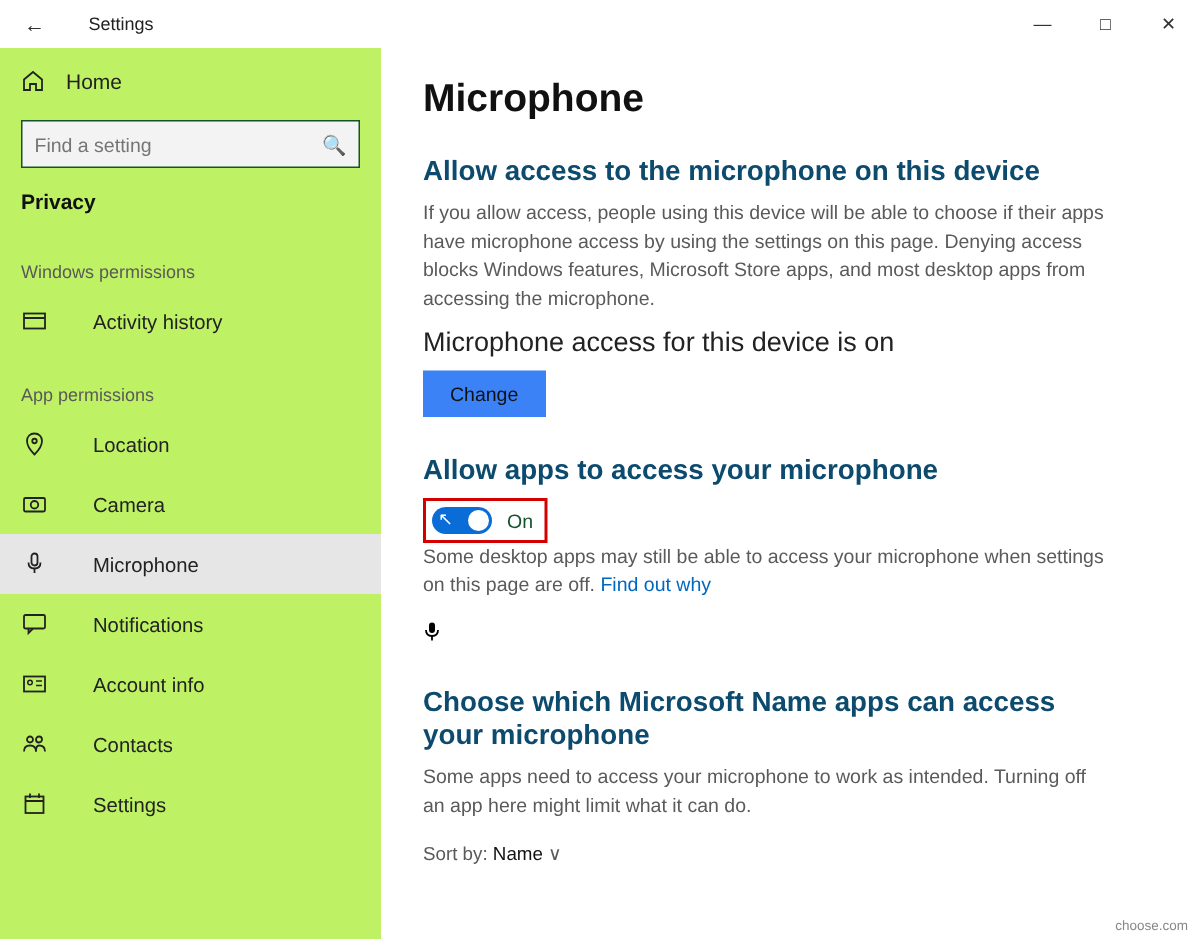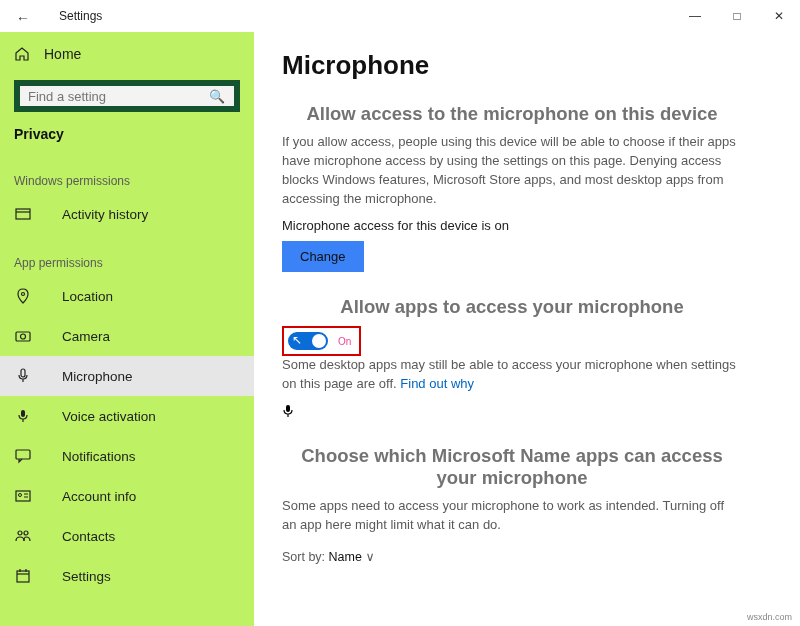--- a/index.html
+++ b/index.html
@@ -12,45 +12,45 @@
   .titlebar .title-text { font-size: 12px; color: #222; margin-left: 21px; text-align: center; }
   .titlebar .win-controls { margin-left: auto; display: flex; }
   .titlebar .win-controls div { width: 42px; height: 32px; display: flex; align-items: center; justify-content: center; font-size: 12px; color: #333; cursor: pointer; }
 
   .body { display: flex; flex: 1; min-height: 0; }
 
   .sidebar { width: 254px; background: #bef264; display: flex; flex-direction: column; padding-top: 4px; height: 100%; }
   .home-row { display: flex; align-items: center; height: 36px; padding: 0 14px; gap: 14px; font-size: 14px; color: #222; cursor: pointer; }
   .home-row svg { flex-shrink: 0; }
 
-  .search-box { margin: 8px 14px 10px; height: 32px; border: 6px solid #14532d; display: flex; align-items: center; padding: 0 8px; background: #f3f3f3; }
+  .search-box { margin: 8px 14px 10px; height: 32px; border: 1px solid #14532d; display: flex; align-items: center; padding: 0 8px; background: #f3f3f3; }
   .search-box input { flex: 1; border: none; outline: none; background: transparent; font-size: 13px; color: #555; }
   .search-box .sicon { color: #555; font-size: 13px; }
 
   .current-cat { padding: 4px 14px 10px; font-size: 14px; font-weight: 600; color: #111; }
 
   .group-label { padding: 22px 14px 6px; font-size: 12px; color: #5a5a5a; }
 
   .nav-item { display: flex; align-items: center; height: 40px; padding: 0 14px; gap: 30px; font-size: 13.5px; color: #222; cursor: pointer; }
   .nav-item.selected { background: #e6e6e6; }
   .nav-item .nav-icon { width: 18px; display: flex; justify-content: center; }
 
   .main { flex: 1; padding: 18px 28px 0 28px; overflow: hidden; position: relative; }
   .main-inner { max-width: 460px; }
   h1.page-title { font-size: 26px; font-weight: 600; color: #111; margin-bottom: 22px; }
-  h2.section-title { font-size: 18.5px; font-weight: 600; color: #737373; margin-top: 24px; margin-bottom: 8px; text-align: center; }
+  h2.section-title { font-size: 18.5px; font-weight: 600; color: #0c4a6e; margin-top: 24px; margin-bottom: 8px; }
   h2.section-title.first { margin-top: 0; }
   p.desc { font-size: 13px; line-height: 1.45; color: #5a5a5a; margin-bottom: 10px; }
-  p.status-line { font-size: 13px; color: #222; margin-bottom: 8px; margin-top: 10px; }
+  p.status-line { font-size: 18px; color: #222; margin-bottom: 8px; margin-top: 10px; }
   .gray-btn { display: inline-block; background: #3b82f6; border: none; padding: 8px 18px; font-size: 13px; color: #111; cursor: pointer; }
   .highlight-box { border: 2px solid #d40000; display: inline-flex; align-items: center; padding: 4px 8px 4px 4px; gap: 10px; }
   .toggle { width: 40px; height: 18px; border-radius: 9px; background: #0a6cd6; position: relative; }
   .toggle .knob { position: absolute; right: 2px; top: 2px; width: 14px; height: 14px; border-radius: 50%; background: #fff; }
   .toggle .cursor-arrow { position: absolute; left: 4px; top: 1px; font-size: 12px; color: #fff; }
-  .toggle-label { font-size: 10px; color: #ec4899; text-align: center; }
+  .toggle-label { font-size: 13px; color: #14532d; text-align: center; }
 
   .link { color: #0067c0; cursor: pointer; }
 
   .inline-icon { display: inline-block; vertical-align: -2px; }
 
   .sortby { font-size: 12.5px; color: #5a5a5a; margin-top: 14px; }
   .sortby .sortval { color: #111; }
 
   .footer-brand { position: absolute; bottom: 4px; right: 8px; font-size: 9px; color: #888; }
 </style>
@@ -125,30 +125,20 @@
         <span class="nav-icon">
           <svg width="16" height="16" viewBox="0 0 16 16">
               <rect x="6" y="1" width="4" height="8" rx="2" fill="none" stroke="#222" stroke-width="1.2"></rect>
               <path d="M4 7 C4 10 6 11 8 11 C10 11 12 10 12 7" fill="none" stroke="#222" stroke-width="1.2"></path>
               <line x1="8" y1="11" x2="8" y2="14" stroke="#222" stroke-width="1.2"></line>
             </svg>
         </span>
         <span>Microphone</span>
       </div>
 
-      <div class="nav-item">
-        <span class="nav-icon">
-          <svg width="16" height="16" viewBox="0 0 16 16">
-              <rect x="6" y="2" width="4" height="7" rx="2" fill="#222"></rect>
-              <path d="M4 7 C4 10 6 11 8 11 C10 11 12 10 12 7" fill="none" stroke="#222" stroke-width="1.2"></path>
-              <line x1="8" y1="11" x2="8" y2="14" stroke="#222" stroke-width="1.2"></line>
-            </svg>
-        </span>
-        <span>Voice activation</span>
-      </div>
 
       <div class="nav-item">
         <span class="nav-icon">
           <svg width="16" height="16" viewBox="0 0 16 16">
               <rect x="1" y="2" width="14" height="9" rx="1" fill="none" stroke="#222" stroke-width="1.2"></rect>
               <path d="M4 11 L4 14 L7 11" fill="none" stroke="#222" stroke-width="1.2"></path>
             </svg>
         </span>
         <span>Notifications</span>
       </div>
@@ -233,14 +223,14 @@
           <span>Sort by:</span>
           <span class="sortval">Name</span>
           <span> ∨</span>
         </div>
 
       </div>
     </div>
 
   </div>
 
-  <div class="footer-brand">wsxdn.com</div>
+  <div class="footer-brand">choose.com</div>
 </div>
 
 </body></html>

